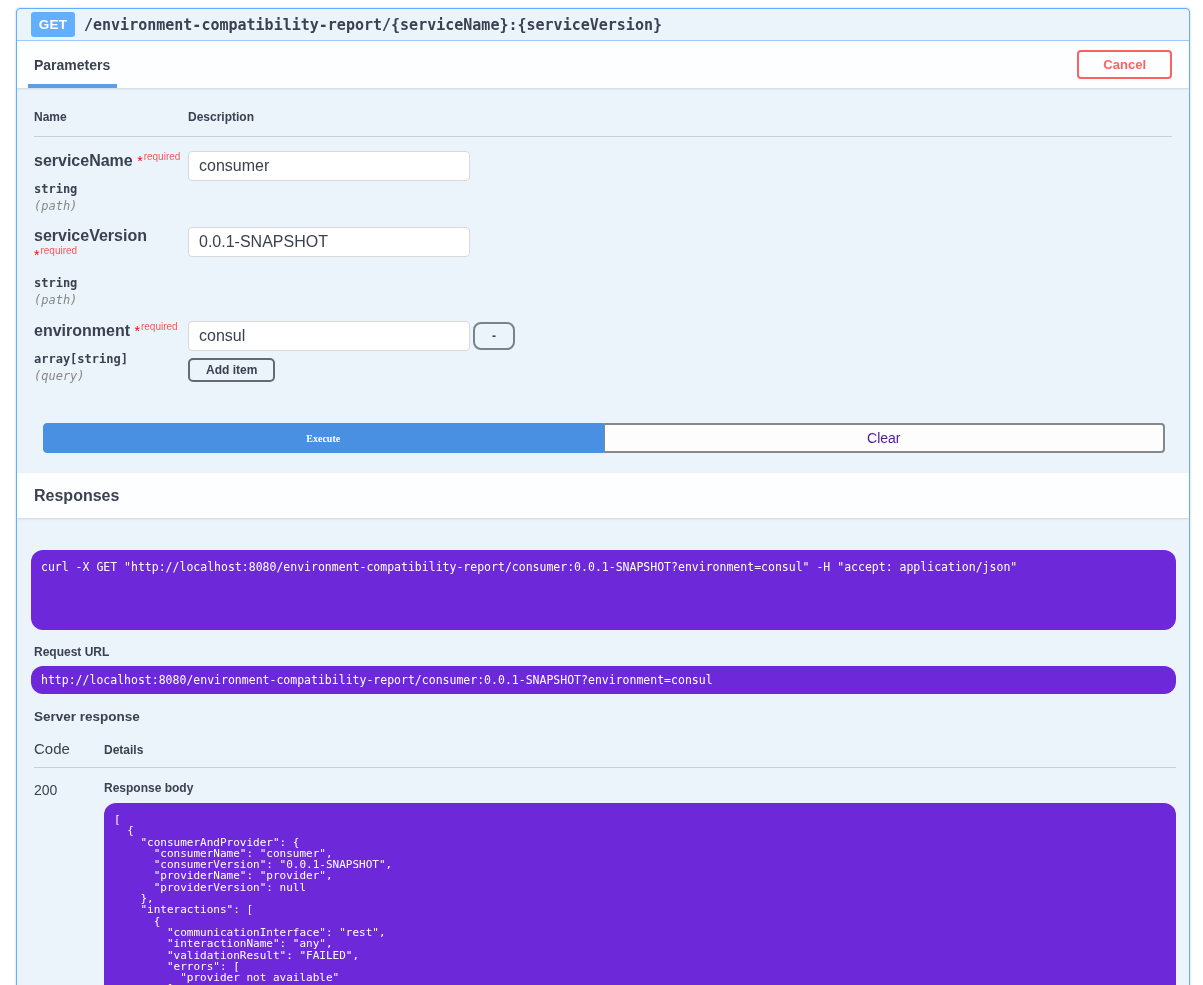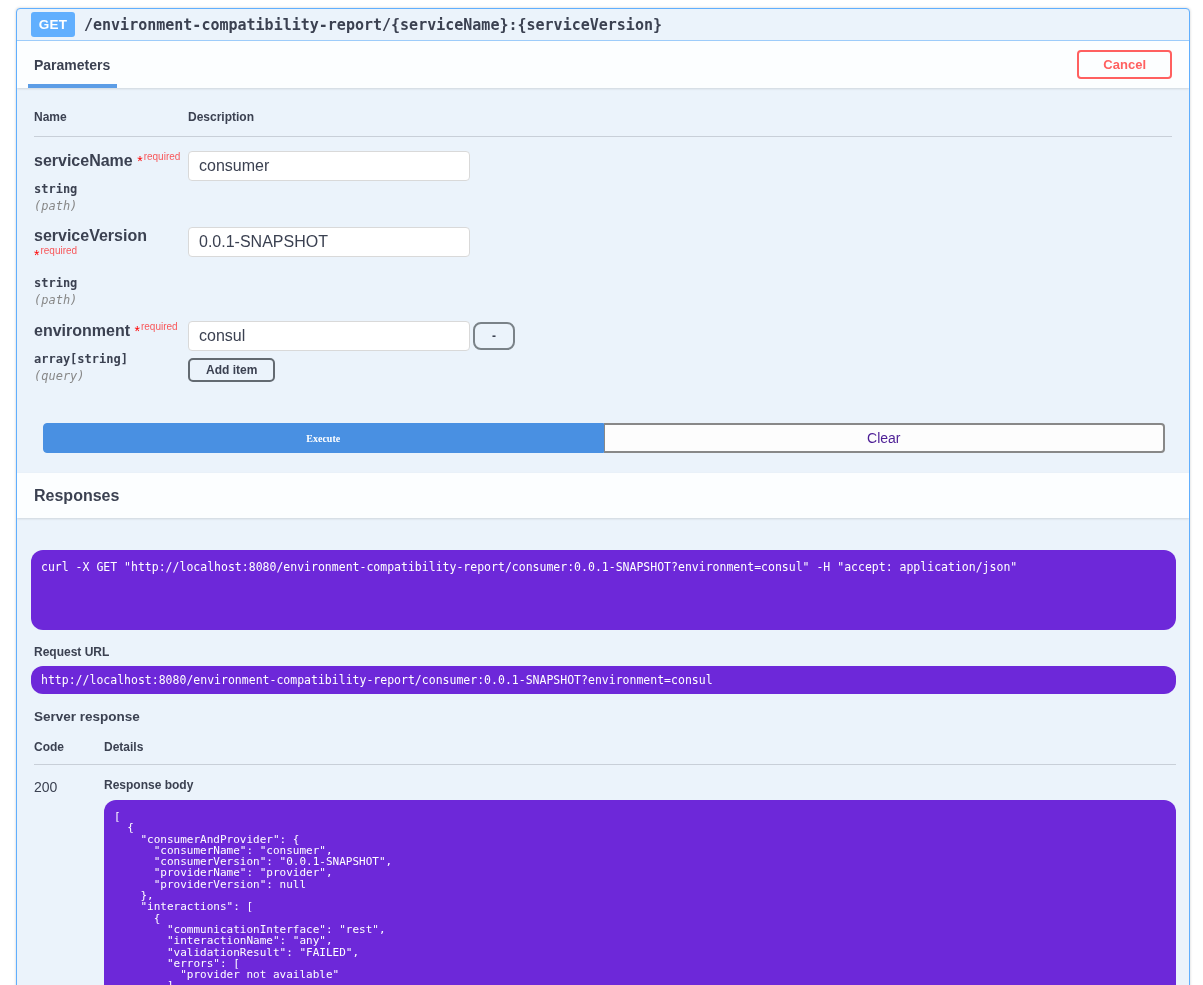--- a/index.html
+++ b/index.html
@@ -222,21 +222,21 @@
     margin: 15px 0 0 3px;
   }
   .rtable-head {
     display: grid;
     grid-template-columns: 70px 1fr;
     margin: 16px 0 0 3px;
     padding-bottom: 10px;
     border-bottom: 1px solid rgba(59,65,81,.2);
     align-items: end;
   }
-  .col-code { font-size: 12px; font-weight: 700; }
+  .col-code { font-size: 15px; font-weight: 400; }
   .col-details { font-size: 12px; font-weight: 700; }
   .resp-row {
     display: grid;
     grid-template-columns: 70px 1fr;
     margin-left: 3px;
     padding-top: 13px;
     align-items: start;
   }
   .status-code { font-size: 14px; padding-top: 1px; }
   .response-body-label { margin-left: 0; margin-bottom: 8px; }

